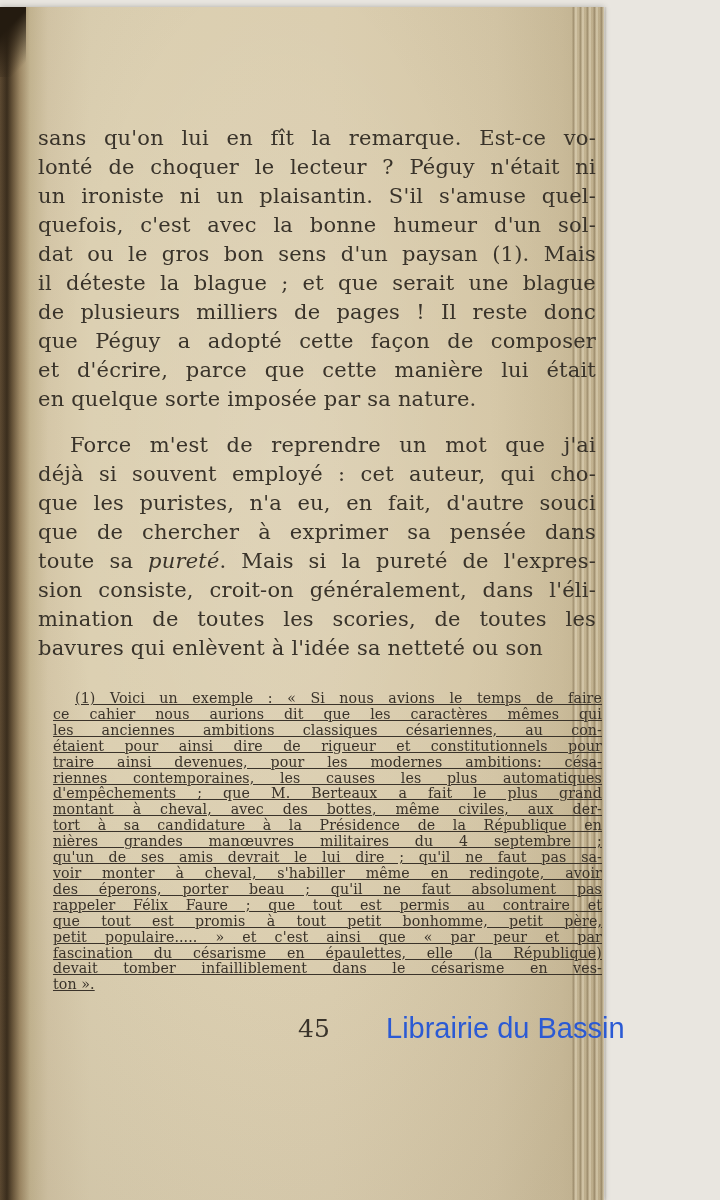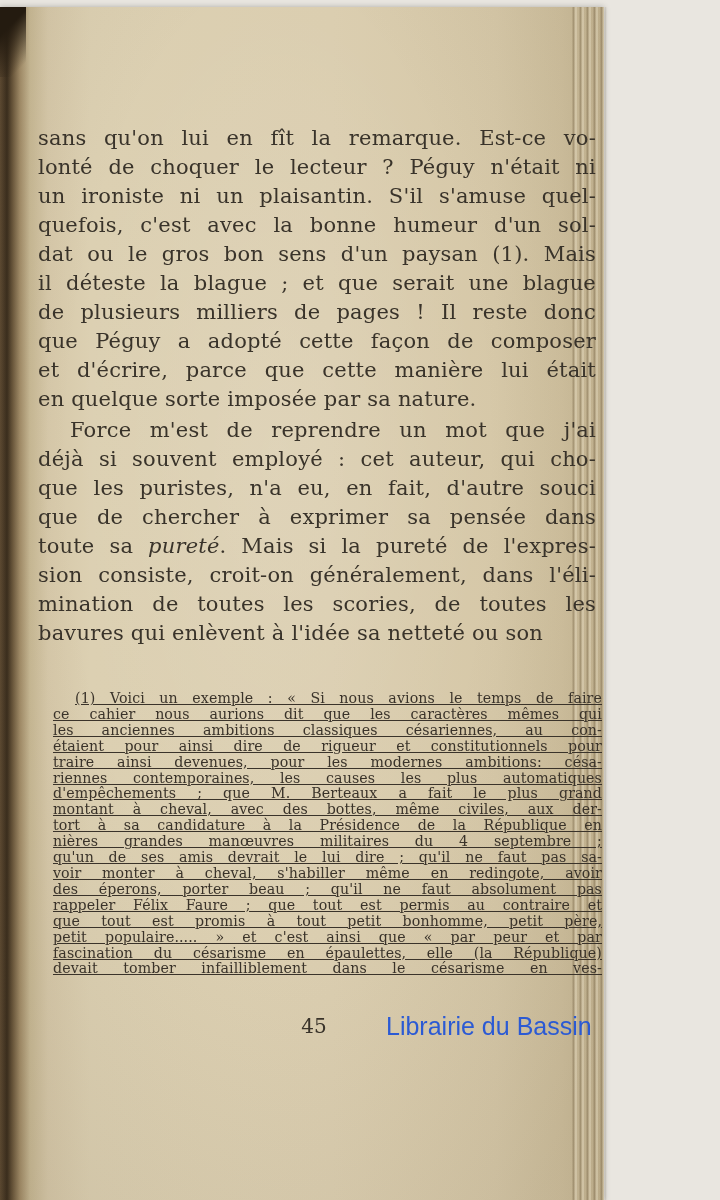--- a/index.html
+++ b/index.html
@@ -46,44 +46,44 @@
     position: absolute; left: 0; top: 0; width: 26px; height: 70px;
     background: linear-gradient(135deg, #241b10 30%, rgba(36,27,16,0) 85%);
   }
 
   
   .body-text {
     position: absolute; left: 38px; top: 117px; width: 558px;
     font-size: 21px; line-height: 29px; color: #39332a;
     letter-spacing: 0.2px;
   }
-  .body-text .para + .para { margin-top: 2px; }
+  .body-text .para + .para { margin-top: 17px; }
 
   .tline { text-align: justify; text-align-last: justify; }
   .tline.last { text-align-last: auto; }
   .para.indent .tline:first-child { text-indent: 32px; }
   .tline em { font-style: italic; }
 
   .footnote {
     position: absolute; left: 53px; top: 684px; width: 549px;
     font-size: 14.2px; line-height: 15.9px; color: #3a332a;
     letter-spacing: 0.1px;
     text-decoration: underline;
   }
   .footnote .para.indent .tline:first-child { text-indent: 22px; }
 
   .page-number {
     position: absolute; left: 284px; top: 1007px; width: 60px;
-    text-align: center; font-size: 20px; color: #39332a;
+    text-align: center; font-size: 25px; color: #39332a;
   }
 
   .watermark {
     position: absolute; left: 386px; top: 1005px;
     font-family: "Liberation Sans", sans-serif;
-    font-size: 25px; color: #2b5ad4; white-space: nowrap;
+    font-size: 29px; color: #2b5ad4; white-space: nowrap;
   }
 </style>
 </head>
 <body>
 
 <div class="photo">
   <div class="book">
     <div class="lighting"></div>
     <div class="corner-dark"></div>
     <div class="crease"></div>
@@ -127,20 +127,21 @@
           <div class="tline">tort à sa candidature à la Présidence de la République en</div>
           <div class="tline">nières grandes manœuvres militaires du 4 septembre ;</div>
           <div class="tline">qu'un de ses amis devrait le lui dire ; qu'il ne faut pas sa-</div>
           <div class="tline">voir monter à cheval, s'habiller même en redingote, avoir</div>
           <div class="tline">des éperons, porter beau ; qu'il ne faut absolument pas</div>
           <div class="tline">rappeler Félix Faure ; que tout est permis au contraire et</div>
           <div class="tline">que tout est promis à tout petit bonhomme, petit père,</div>
           <div class="tline">petit populaire..... » et c'est ainsi que « par peur et par</div>
           <div class="tline">fascination du césarisme en épaulettes, elle (la République)</div>
           <div class="tline">devait tomber infailliblement dans le césarisme en ves-</div>
+          <div class="tline last">ton ».</div>
         </div>
       </div>
 
     <div class="page-number">45</div>
 
     <div class="watermark">Librairie du Bassin</div>
   </div>
 </div>
 
 </body></html>

